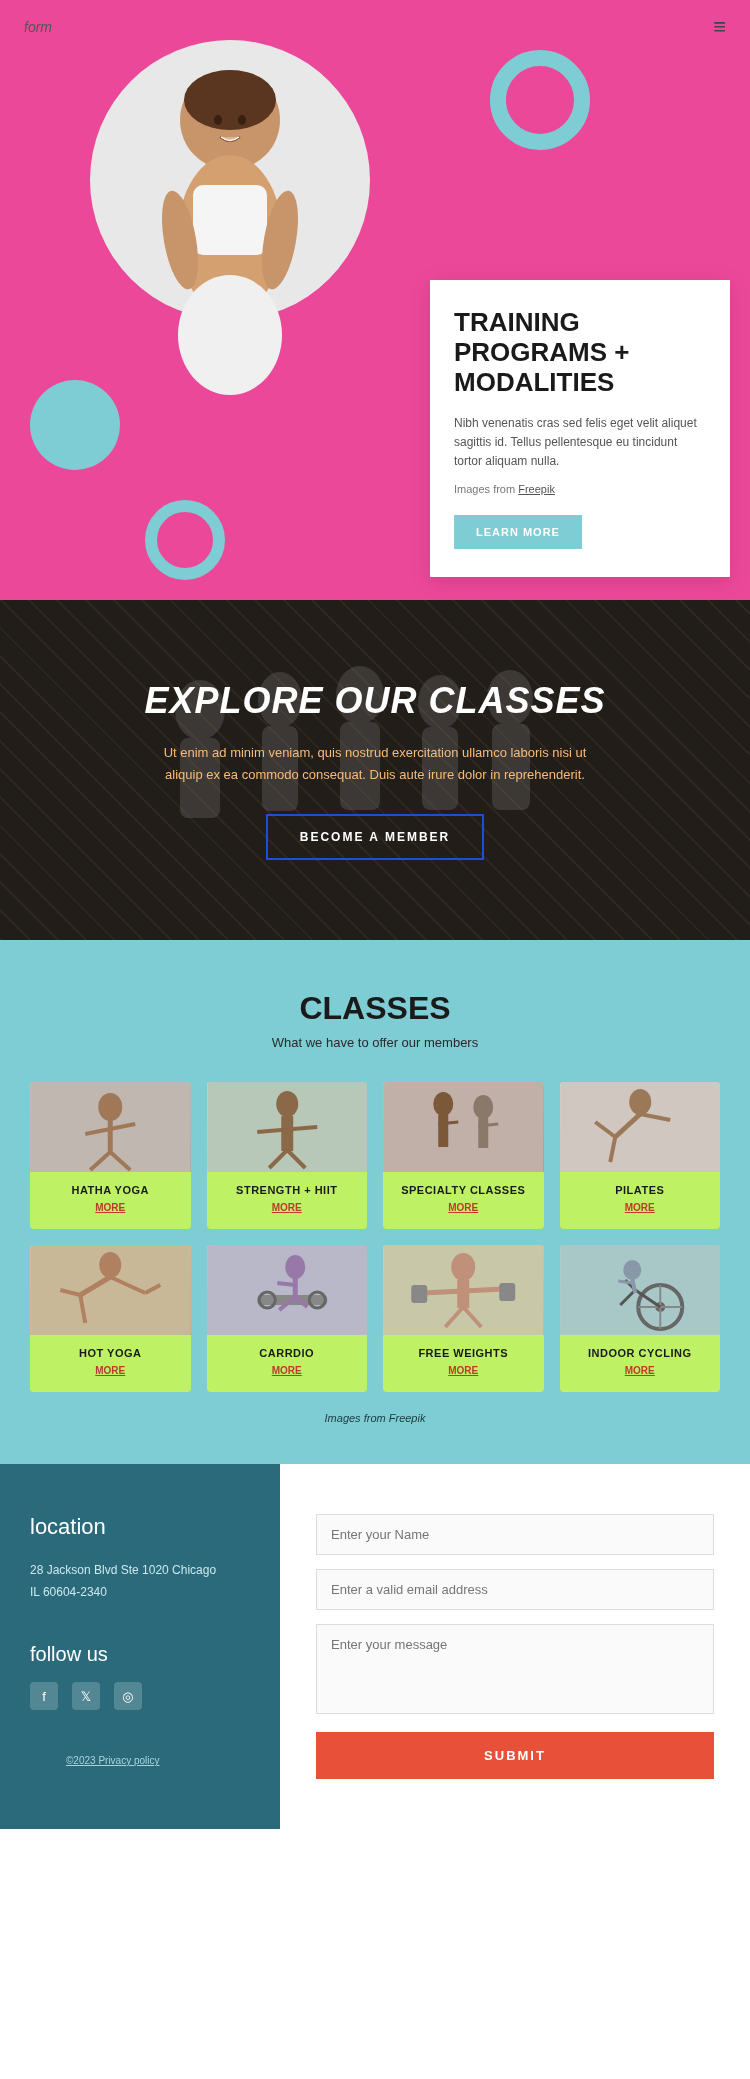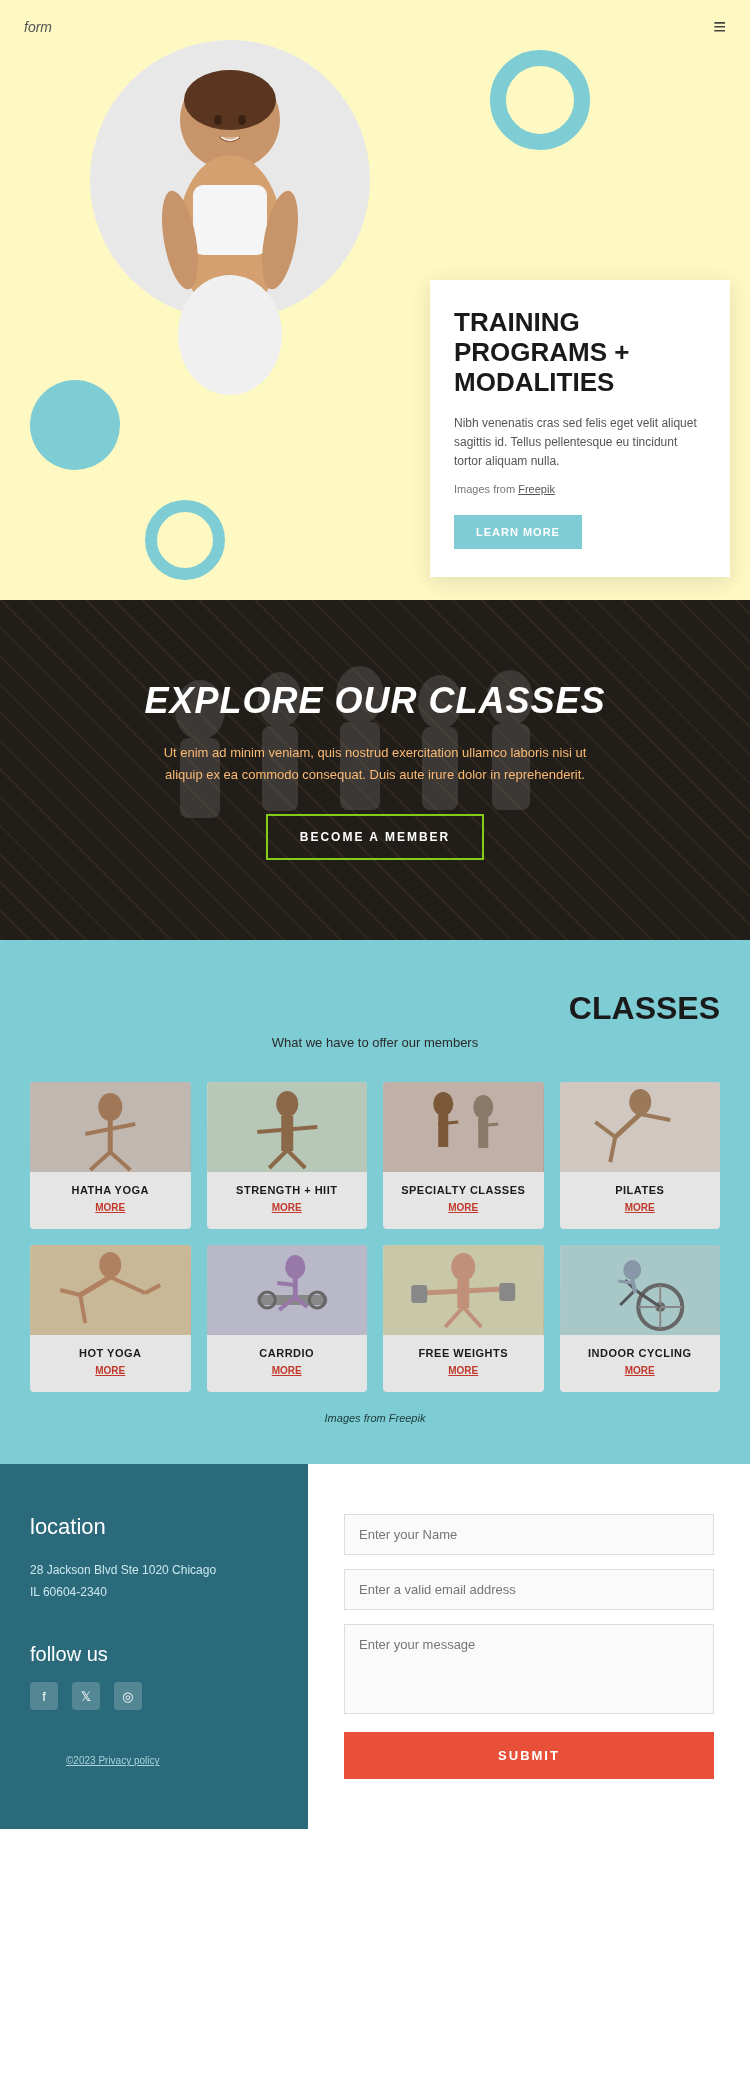--- a/index.html
+++ b/index.html
@@ -8,21 +8,21 @@
     
     .header {
       display: flex; justify-content: space-between; align-items: center;
       padding: 14px 24px; position: absolute; top: 0; left: 0; width: 100%; z-index: 10;
     }
     .logo { font-size: 14px; color: #555; font-style: italic; }
     .hamburger { font-size: 22px; color: #444; cursor: pointer; }
 
     
     .hero {
-      position: relative; background: #fef9c3; min-height: 600px;
+      position: relative; background: #ec4899; min-height: 600px;
       overflow: hidden; padding-bottom: 40px;
     }
     .circle-bg-large {
       position: absolute; top: 40px; left: 90px;
       width: 280px; height: 280px; border-radius: 50%; background: #e8e8e8;
     }
     .circle-teal-ring-top {
       position: absolute; top: 50px; right: 160px;
       width: 100px; height: 100px; border-radius: 50%;
       border: 16px solid #7eccd4; background: transparent;
@@ -81,42 +81,42 @@
       position: relative; font-size: 36px; font-weight: 900;
       text-transform: uppercase; margin-bottom: 20px; letter-spacing: 1px; font-style: italic;
     }
     .explore-section p {
       position: relative; font-size: 13px; color: #fdba74;
       max-width: 440px; margin: 0 auto 28px; line-height: 1.7;
     }
     .become-member-btn {
       position: relative; display: inline-block;
       padding: 14px 32px; background: transparent;
-      border: 2px solid #84cc16; color: #fff;
+      border: 2px solid #1d4ed8; color: #fff;
       font-size: 12px; letter-spacing: 2px;
       text-transform: uppercase; cursor: pointer; font-weight: bold;
     }
 
     
     .classes-section {
       background: #7eccd4; padding: 50px 30px 40px;
     }
     .classes-section h2 {
-      text-align: right; font-size: 32px; font-weight: 900;
+      text-align: center; font-size: 32px; font-weight: 900;
       text-transform: uppercase; color: #1a1a1a; margin-bottom: 8px;
     }
     .classes-subtitle {
       text-align: center; font-size: 13px; color: #2a2a2a; margin-bottom: 32px;
     }
     .classes-grid {
       display: grid; grid-template-columns: repeat(4, 1fr);
       gap: 16px; margin-bottom: 20px;
     }
     .class-card {
-      background: #e5e5e5; border-radius: 4px; padding: 0 0 16px;
+      background: #bef264; border-radius: 4px; padding: 0 0 16px;
       text-align: center; overflow: hidden;
     }
     .class-img-placeholder {
       width: 100%; height: 90px; margin-bottom: 12px;
     }
     .class-name {
       font-size: 11px; font-weight: 800; text-transform: uppercase;
       color: #1a1a1a; margin-bottom: 6px; letter-spacing: 0.5px;
     }
     .class-more {
@@ -127,21 +127,21 @@
       text-align: center; font-size: 11px; color: #1a3a3a;
       font-style: italic; margin-top: 8px;
     }
     .classes-images-from a { color: #1a3a3a; }
 
     
     .bottom-section {
       display: flex; background: #fff;
     }
     .location-col {
-      width: 308px; background: #2a6a7a; color: #fff;
+      width: 280px; background: #2a6a7a; color: #fff;
       padding: 50px 30px 50px;
     }
     .location-col h3 {
       font-size: 22px; font-weight: 300; margin-bottom: 20px;
     }
     .location-col .address {
       font-size: 12px; color: #cce8ef; line-height: 1.8; margin-bottom: 40px;
     }
     .location-col h4 {
       font-size: 20px; font-weight: 300; margin-bottom: 16px;

